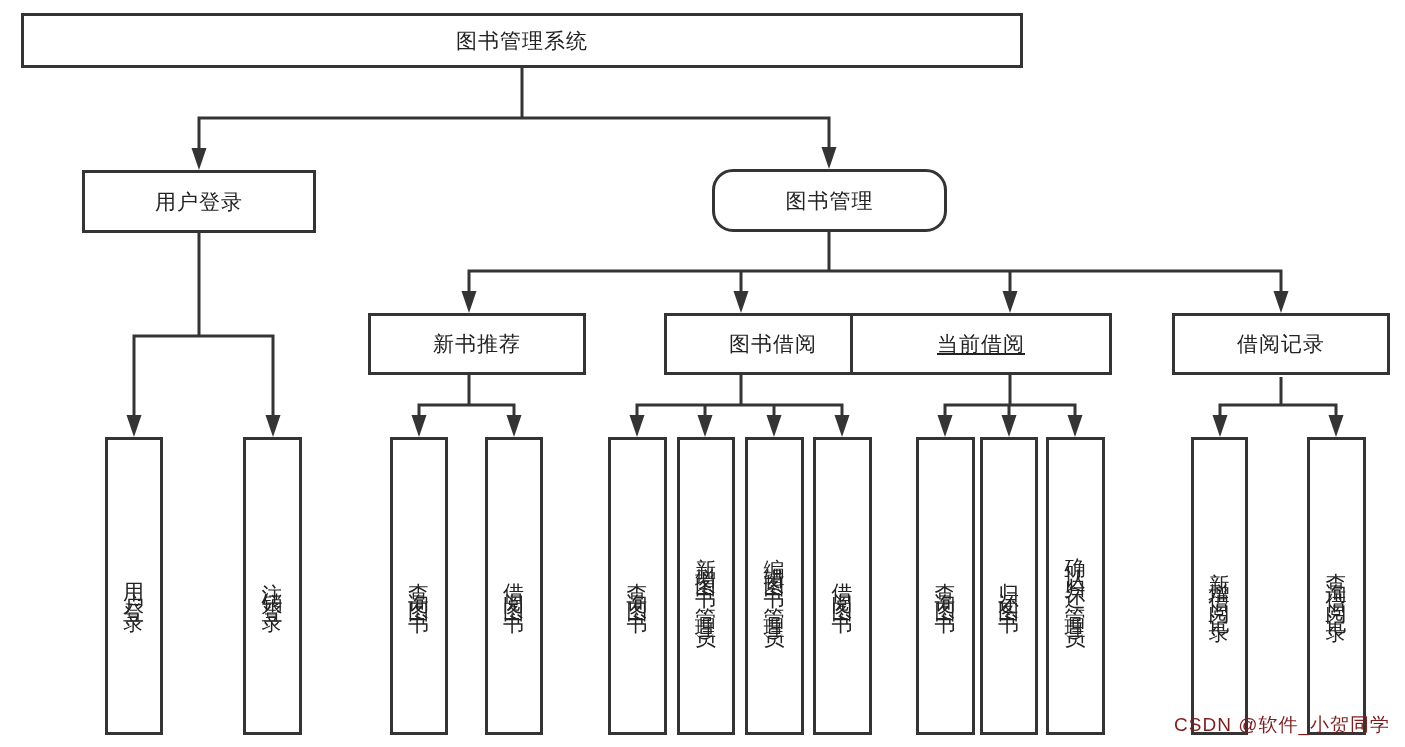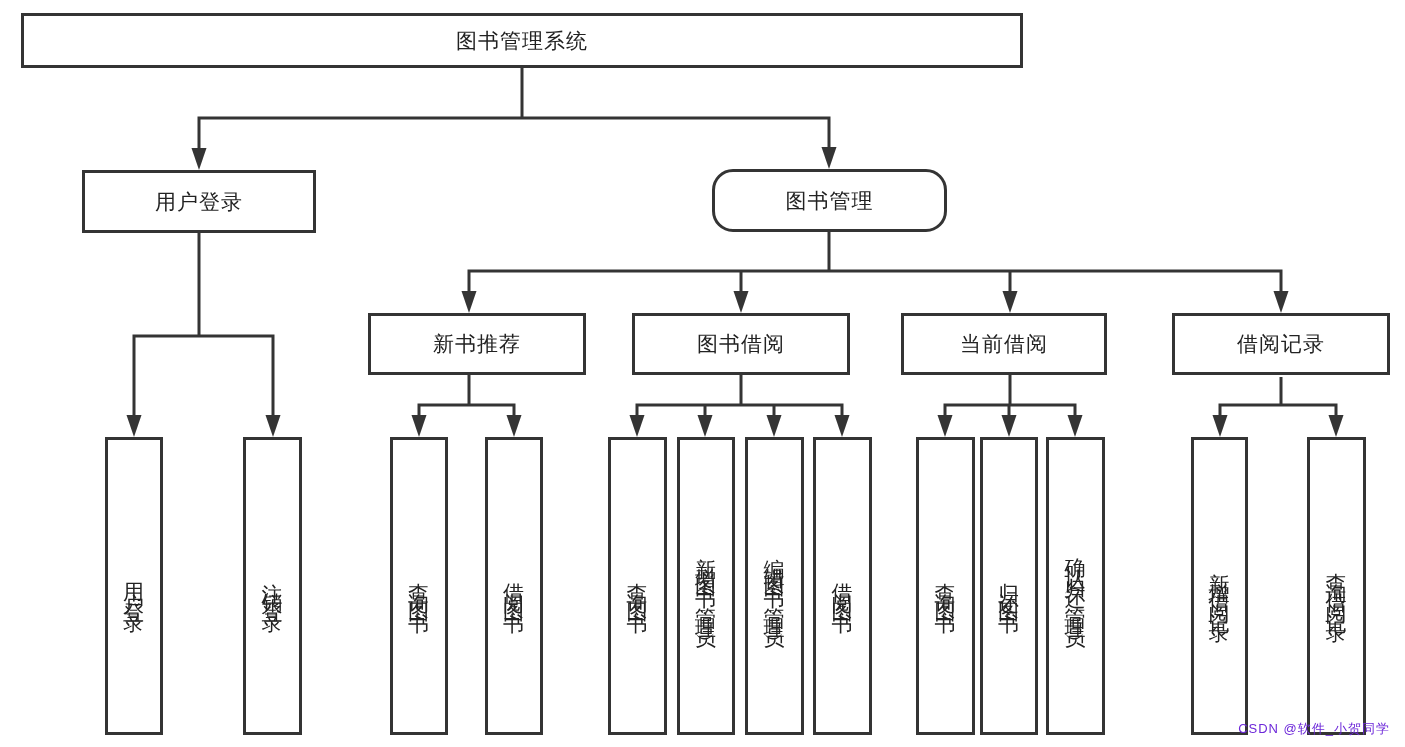--- a/index.html
+++ b/index.html
@@ -27,22 +27,22 @@
     justify-content: center;
     font-size: 21px;
     color: #222222;
     letter-spacing: 1px;
     white-space: nowrap;
   }
   .root { left: 21px; top: 13px; width: 1002px; height: 55px; }
   .n-user-login   { left: 82px;  top: 170px; width: 234px; height: 63px; }
   .n-book-mgmt    { left: 712px; top: 169px; width: 235px; height: 63px; border-radius: 21px; }
   .n-new-books    { left: 368px; top: 313px; width: 218px; height: 62px; }
-  .n-book-borrow  { left: 632px; top: 313px; width: 218px; height: 62px; }
-  .n-cur-borrow   { left: 901px; top: 313px; width: 206px; height: 62px; }
+  .n-book-borrow  { left: 664px; top: 313px; width: 218px; height: 62px; }
+  .n-cur-borrow   { left: 850px; top: 313px; width: 262px; height: 62px; text-decoration: underline; }
   .n-borrow-rec   { left: 1172px; top: 313px; width: 218px; height: 62px; }
   .leaf {
     position: absolute;
     top: 437px;
     height: 298px;
     box-sizing: border-box;
     border: 3px solid #343434;
     background: #ffffff;
     display: flex;
     align-items: center;
@@ -54,22 +54,22 @@
     font-size: 21px;
     letter-spacing: 10px;
     line-height: 1;
     color: #222222;
     white-space: nowrap;
   }
   .watermark {
     position: absolute;
     right: 15px;
     bottom: 9px;
-    font-size: 13px;
-    color: #6d28d9;
+    font-size: 19px;
+    color: #7f1d1d;
     letter-spacing: 1px;
     pointer-events: none;
     white-space: nowrap;
   }
 </style>
 </head>
 <body>
 
 <div id="stage">
 

